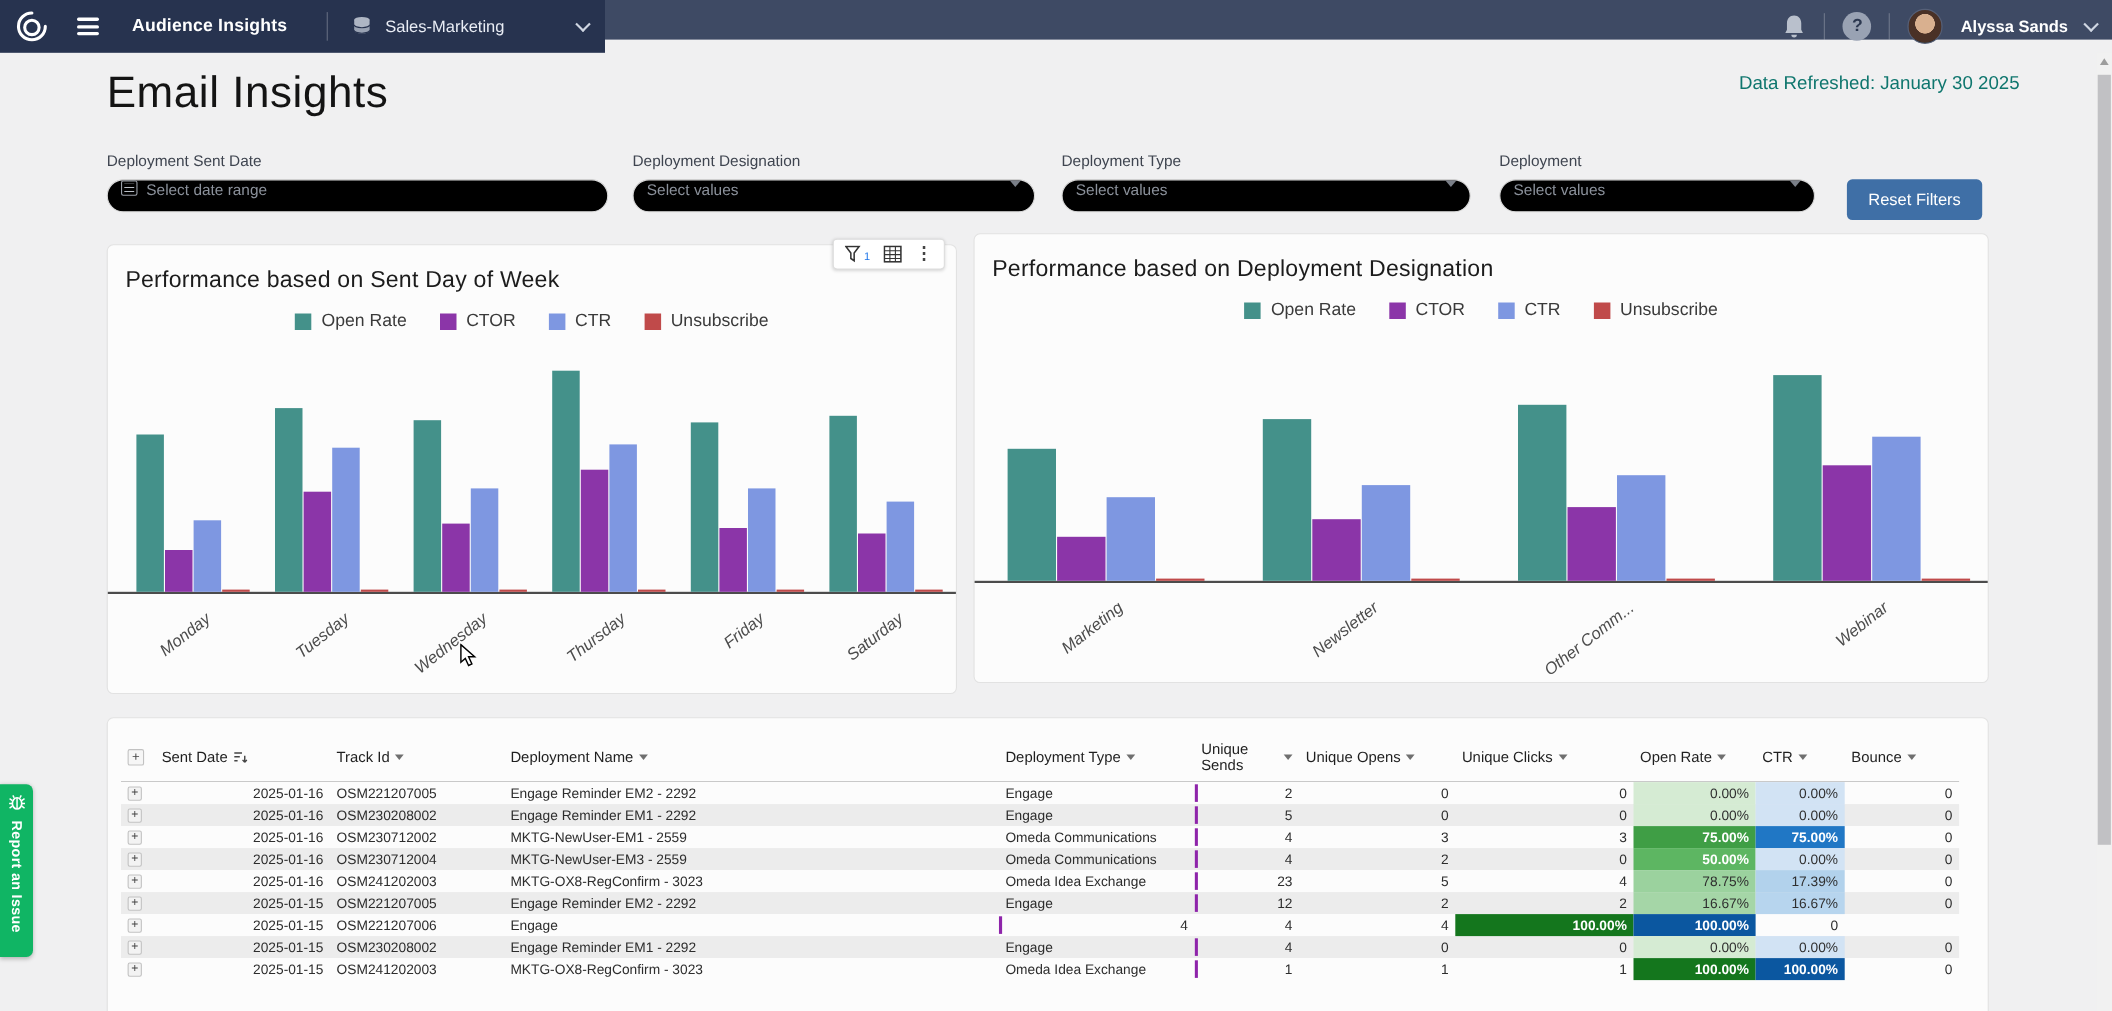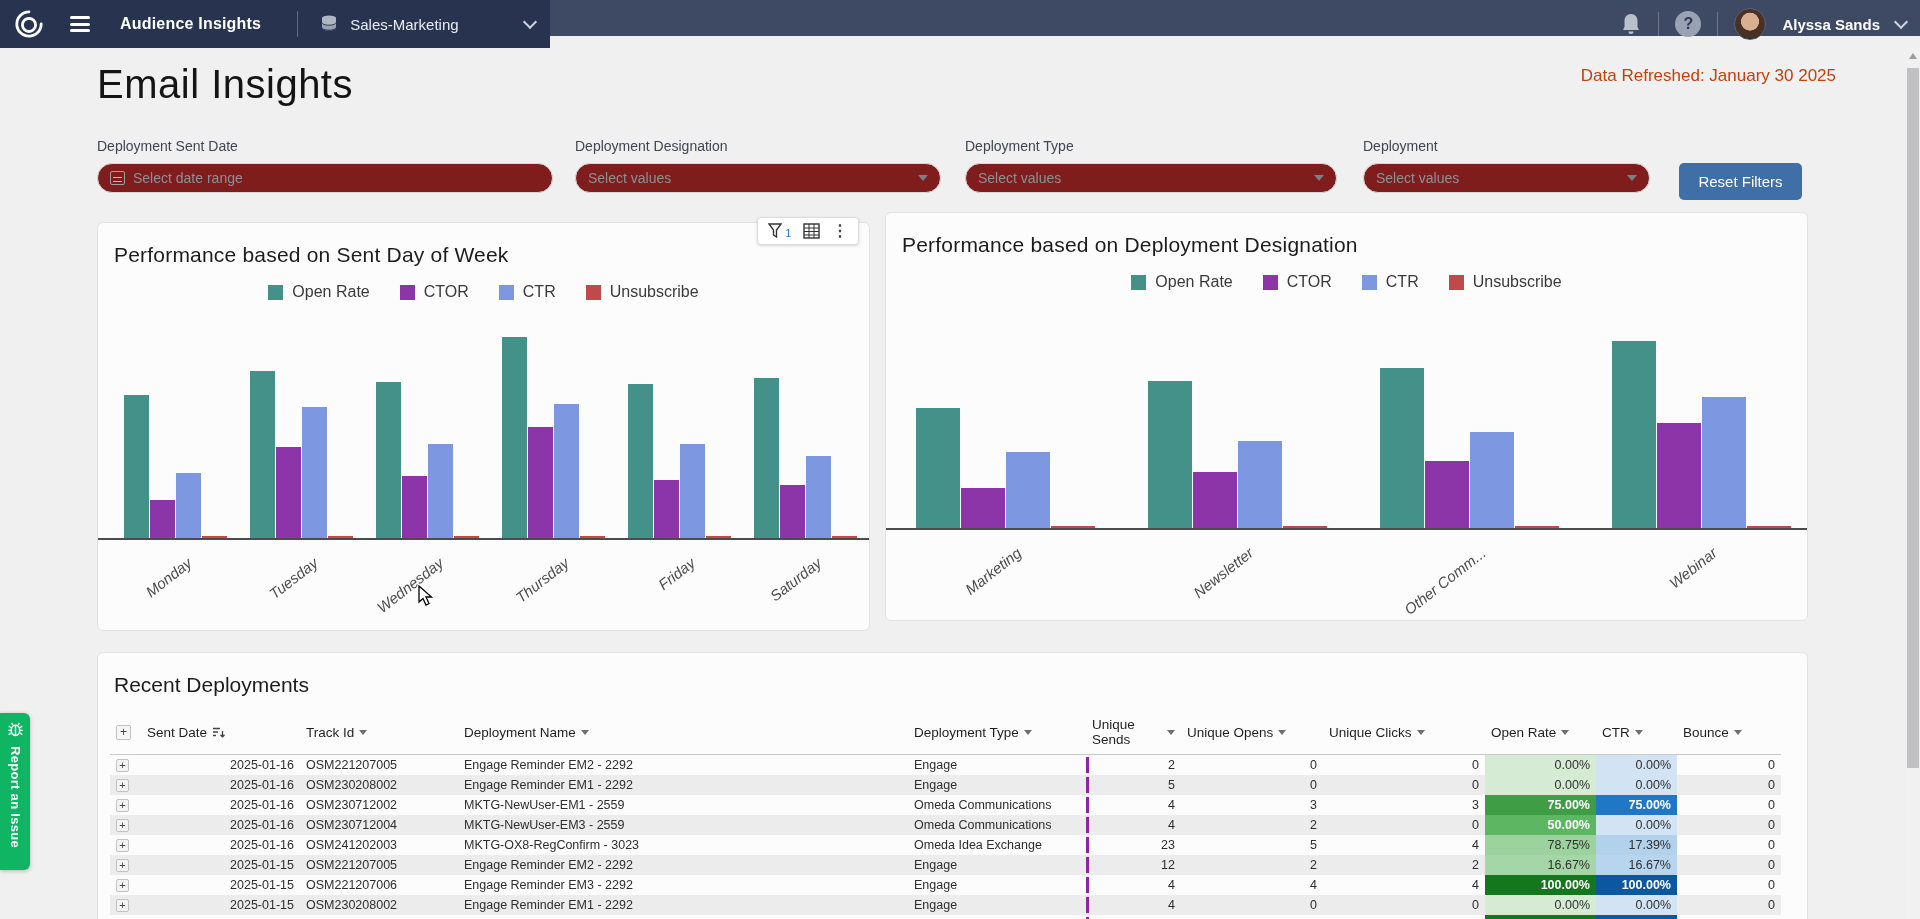--- a/index.html
+++ b/index.html
@@ -26,28 +26,28 @@
   .help-circle { width:26px; height:26px; border-radius:50%; background:#99a2b3; color:#2c3850;
     font-weight:700; font-size:16px; display:flex; align-items:center; justify-content:center; cursor:pointer; }
   .avatar { width:32px; height:32px; border-radius:50%;
     background:radial-gradient(circle at 50% 42%, #d9b08f 0 38%, #4a3126 40% 72%, #2c2620 73%);
     border:1px solid #566078; cursor:pointer; }
   .user-name { color:#fff; font-size:15px; font-weight:700; }
 
   
   .page-title { position:absolute; left:97px; top:62px; font-size:40px; color:#141414;
     font-weight:500; letter-spacing:.5px; }
-  .refreshed { position:absolute; right:84px; top:66px; font-size:17px; color:#c2410c; }
+  .refreshed { position:absolute; right:84px; top:66px; font-size:17px; color:#0f766e; }
 
   
   .filters { position:absolute; top:138px; left:97px; width:1736px; }
   .filter { position:absolute; top:0; }
   .filter .flabel { font-size:14px; color:#3f4550; margin-bottom:9px; }
-  .fbox { height:30px; background:#7f1d1d; border:1px solid #d8d8d8; border-radius:16px;
-    display:flex; align-items:center; padding:0 12px; color:#8b919b; font-size:14px; cursor:pointer; }
+  .fbox { height:30px; background:#000000; border:1px solid #d8d8d8; border-radius:16px;
+    display:flex; align-items:flex-start; padding:0 12px; color:#8b919b; font-size:14px; cursor:pointer; }
   .fbox .ph { flex:1; }
   .caret { width:0; height:0; border-left:5px solid transparent; border-right:5px solid transparent;
     border-top:6px solid #7a7f88; }
   .cal-icon { width:15px; height:14px; border:1.5px solid #9a9fa8; border-radius:2px; position:relative; margin-right:8px; }
   .cal-icon:before { content:""; position:absolute; left:2px; top:2px; right:2px; bottom:2px;
     background:repeating-linear-gradient(0deg,#b9bec6 0 1px,transparent 1px 4px); }
   .reset-btn { position:absolute; left:1582px; top:25px; width:123px; height:37px; background:#3f6fa6;
     color:#fff; font-size:15px; border:none; border-radius:5px; cursor:pointer; font-family:inherit; }
 
   
@@ -323,21 +323,20 @@
   </div>
   <div class="xlabels">
       <span class="xlabel" style="right: calc(100% - 128px);">Marketing</span>
       <span class="xlabel" style="right: calc(100% - 360px);">Newsletter</span>
       <span class="xlabel" style="right: calc(100% - 592px);">Other Comm...</span>
       <span class="xlabel" style="right: calc(100% - 824px);">Webinar</span>
     </div>
 </div>
 
 <div class="card" id="table-card">
-  <div class="table-title">Recent Deployments</div>
   <div class="grid">
     <div class="grid-header" id="grid-header">
         <div class="hcell">
           <span class="plus-box">+</span>
         </div>
         <div class="hcell right">
           <span>Sent Date</span>
           <svg width="13" height="13" viewBox="0 0 13 13">
             <path d="M1 2.5h7M1 6h5M1 9.5h3" stroke="#444" stroke-width="1.4"></path>
             <path d="M10.5 5v6M10.5 11l-2-2.2M10.5 11l2-2.2" stroke="#444" stroke-width="1.3" fill="none"></path>
@@ -593,23 +592,20 @@
         </div>
         <div class="grid-row">
           <div class="cell expander">
             <span class="plus-box">+</span>
           </div>
           <div class="cell right">
             <span>2025-01-15</span>
           </div>
           <div class="cell">
             <span>OSM221207006</span>
-          </div>
-          <div class="cell">
-            <span>Engage Reminder EM3 - 2292</span>
           </div>
           <div class="cell">
             <span>Engage</span>
           </div>
           <div class="cell right sends">
             <span>4</span>
           </div>
           <div class="cell right">
             <span>4</span>
           </div>

